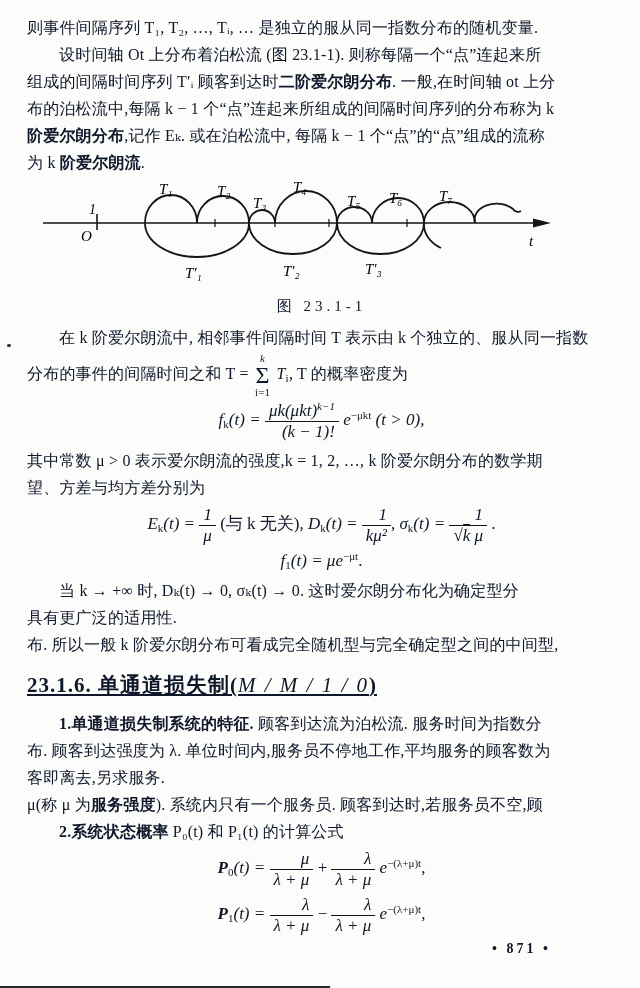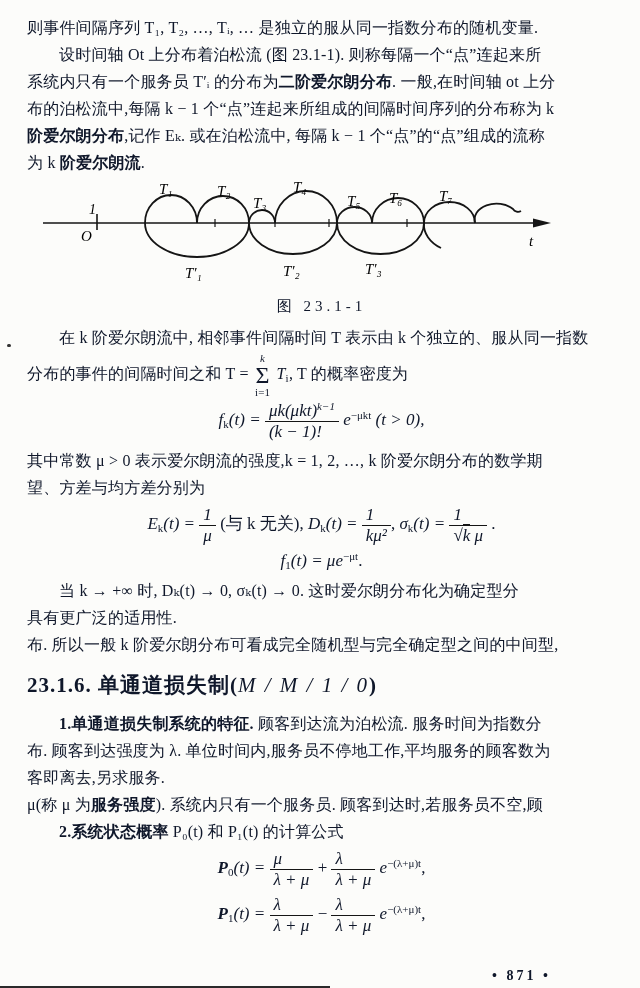--- a/index.html
+++ b/index.html
@@ -13,48 +13,48 @@
   .b{font-weight:bold;}
   .mi{font-style:italic;font-family:"Liberation Serif","DejaVu Serif",serif;}
   sub{font-size:11px;vertical-align:-3px;line-height:0;}
   sup{font-size:11px;vertical-align:6px;line-height:0;}
   
   .fig{margin:2px 0 0 0;}
   .fig svg{display:block;}
   .figcap{text-align:center;font-size:15px;line-height:20px;margin:0 0 8px 0;letter-spacing:4px;}
   
   .formula{text-align:center;font-size:17px;margin:4px 0 6px 0;white-space:nowrap;}
-  .frac{display:inline-block;vertical-align:middle;text-align:left;line-height:1.15;font-style:italic;}
+  .frac{display:inline-block;vertical-align:middle;text-align:right;line-height:1.15;font-style:italic;}
   .frac .num{display:block;border-bottom:1.3px solid #151515;padding:0 4px;}
   .frac .den{display:block;padding:0 4px;}
   .sum{display:inline-block;vertical-align:middle;text-align:center;line-height:.95;margin:0 2px;}
   .sum .top{display:block;font-size:11px;font-style:italic;}
   .sum .sg{display:block;font-size:24px;}
   .sum .bot{display:block;font-size:11px;}
   .sumline{line-height:46px;}
   .rad{border-top:1.3px solid #151515;padding-top:1px;}
   
-  .h{font-size:21px;line-height:30px;margin:12px 0 10px 0;white-space:nowrap;letter-spacing:1px;font-weight:bold;}
+  .h{font-size:21px;line-height:30px;margin:12px 0 10px 0;white-space:nowrap;letter-spacing:1px;font-weight:bold;text-decoration:underline;}
   .h .math{font-style:italic;font-weight:normal;letter-spacing:2px;}
   
-  .pagenum{position:absolute;left:492px;top:968px;font-size:14px;font-weight:bold;letter-spacing:3px;}
+  .pagenum{position:absolute;left:492px;top:941px;font-size:14px;font-weight:bold;letter-spacing:3px;}
   
   .dot-artifact{position:absolute;left:7px;top:344px;width:4px;height:3px;background:#333;border-radius:2px;}
   .edge-artifact{position:absolute;left:0;bottom:0;width:330px;height:2px;background:#2a2a2a;}
 </style>
 </head>
 <body>
 
 <div class="page">
   <div class="content">
 
     <div class="line"><span>则事件间隔序列 T₁, T₂, …, Tᵢ, … 是独立的服从同一指数分布的随机变量.</span></div>
 
     <div class="line indent"><span>设时间轴 Ot 上分布着泊松流 (图 23.1-1). 则称每隔一个“点”连起来所</span></div>
-    <div class="line"><span>系统内只有一个服务员 T′ᵢ 的分布为</span><span class="b">二阶爱尔朗分布</span><span>. 一般,在时间轴 ot 上分</span></div>
+    <div class="line"><span>组成的间隔时间序列 T′ᵢ 顾客到达时</span><span class="b">二阶爱尔朗分布</span><span>. 一般,在时间轴 ot 上分</span></div>
     <div class="line"><span>布的泊松流中,每隔 k − 1 个“点”连起来所组成的间隔时间序列的分布称为 k</span></div>
     <div class="line"><span class="b">阶爱尔朗分布</span><span>,记作 Eₖ. 或在泊松流中, 每隔 k − 1 个“点”的“点”组成的流称</span></div>
     <div class="line"><span>为 k </span><span class="b">阶爱尔朗流</span><span>.</span></div>
 
     <div class="fig">
       <svg width="580" height="118" viewBox="0 0 580 118">
 
         <line x1="16" y1="45" x2="508" y2="45" stroke="#151515" stroke-width="1.4"></line>
         <polygon points="506,40.5 524,45 506,49.5" fill="#151515"></polygon>
 

